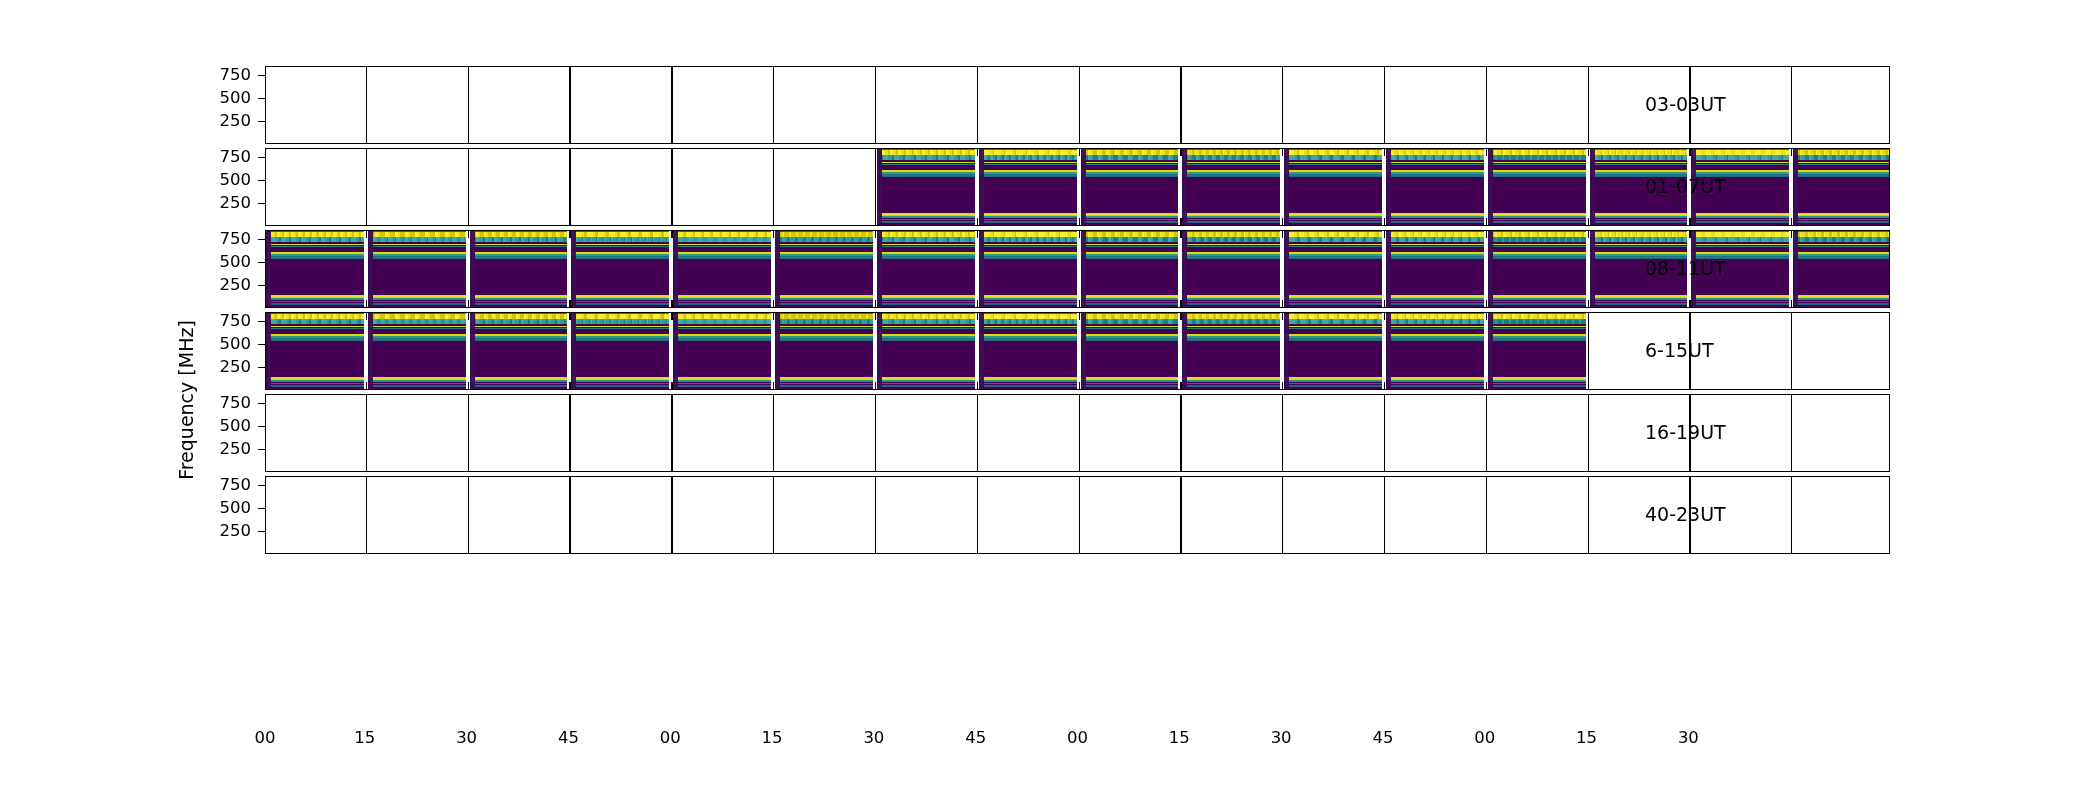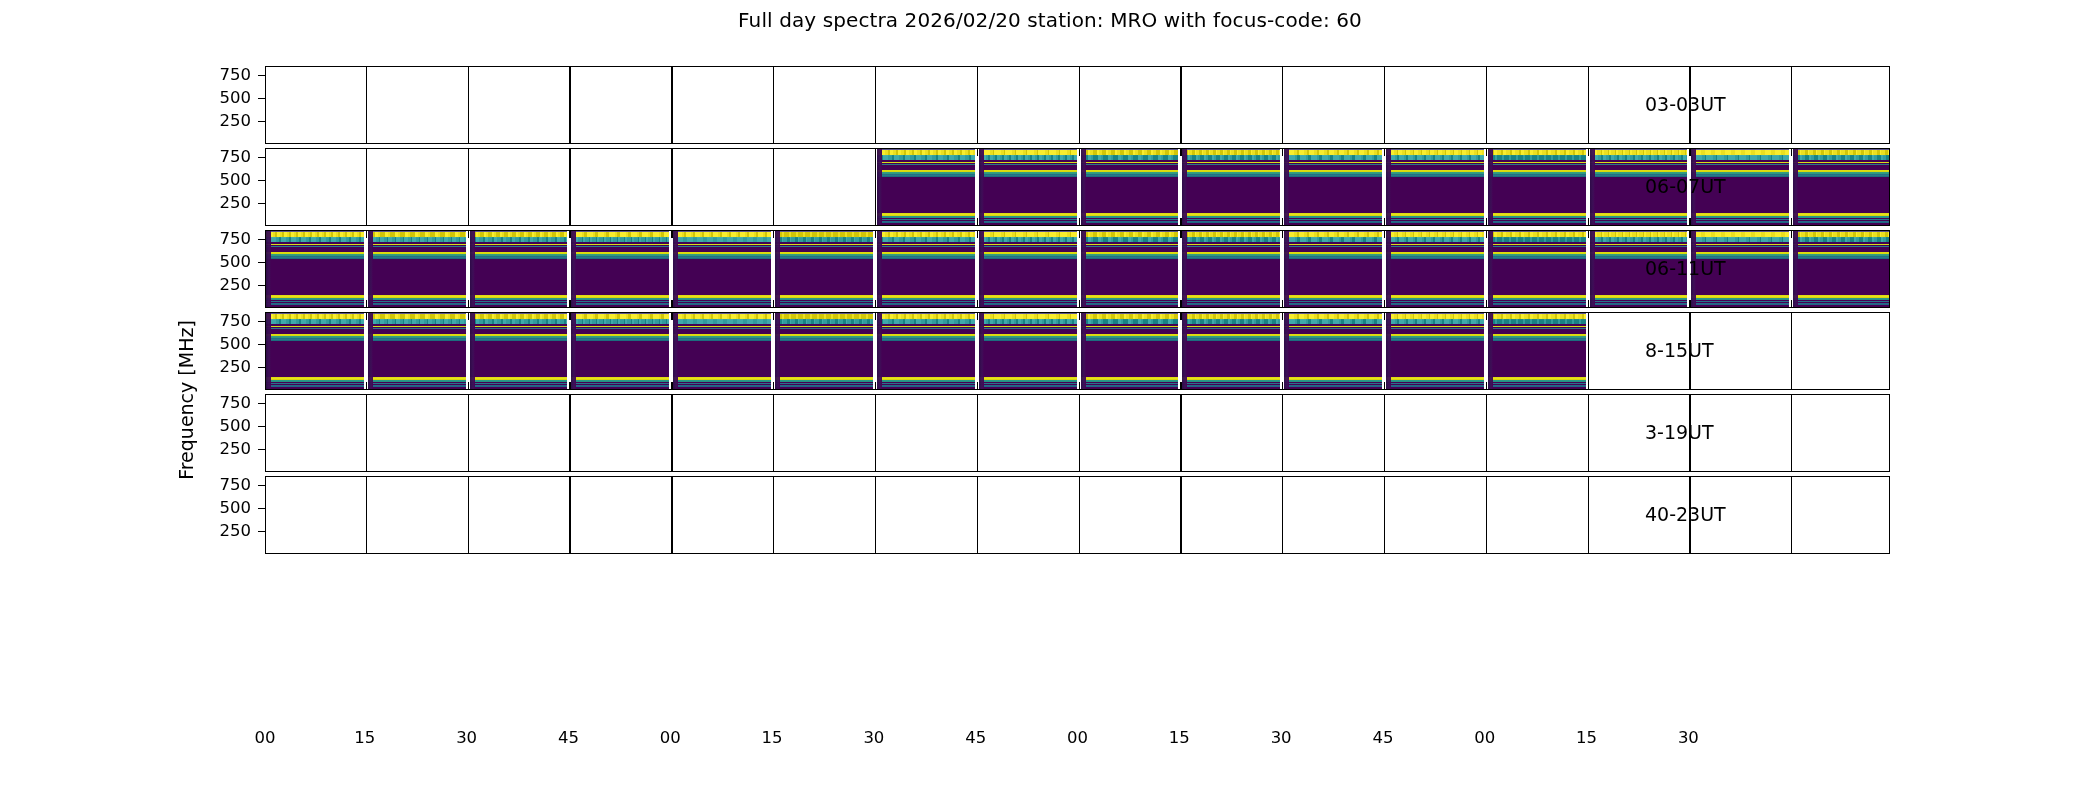--- a/index.html
+++ b/index.html
@@ -91,21 +91,20 @@
   
   .colsep{
     position:absolute;top:0;width:1.3px;height:100%;background:#000;
   }
 </style>
 </head>
 <body>
 
 <div id="figure">
 
-  <div id="title">Full day spectra 2026/02/20 station: MRO with focus-code: 60</div>
 
   <div id="ylabel">
     <span id="ylabel-inner">Frequency [MHz]</span>
   </div>
 
   <div id="rows-container">
       <div class="row" style="top: 66px; height: 78px;">
         <div class="axes">
           <div class="panels" style="width: 1625px;">
             <div class="panel" style="width: 97.8125px; background: rgb(255, 255, 255);"></div>
@@ -1234,18 +1233,18 @@
       <div class="xlab" style="left: 1047.5px;">00</div>
       <div class="xlab" style="left: 1149.31px;">15</div>
       <div class="xlab" style="left: 1251.13px;">30</div>
       <div class="xlab" style="left: 1352.94px;">45</div>
       <div class="xlab" style="left: 1454.75px;">00</div>
       <div class="xlab" style="left: 1556.56px;">15</div>
       <div class="xlab" style="left: 1658.38px;">30</div>
     </div>
 
 <div class="rowlabel" style="top: 93px;">03-03UT</div>
-    <div class="rowlabel" style="top: 175px;">06-07UT</div>
-    <div class="rowlabel" style="top: 257px;">06-11UT</div>
-    <div class="rowlabel" style="top: 339px;">8-15UT</div>
-    <div class="rowlabel" style="top: 421px;">3-19UT</div>
+    <div class="rowlabel" style="top: 175px;">01-07UT</div>
+    <div class="rowlabel" style="top: 257px;">08-11UT</div>
+    <div class="rowlabel" style="top: 339px;">6-15UT</div>
+    <div class="rowlabel" style="top: 421px;">16-19UT</div>
     <div class="rowlabel" style="top: 503px;">40-23UT</div>
   </div>
 
 </body></html>

